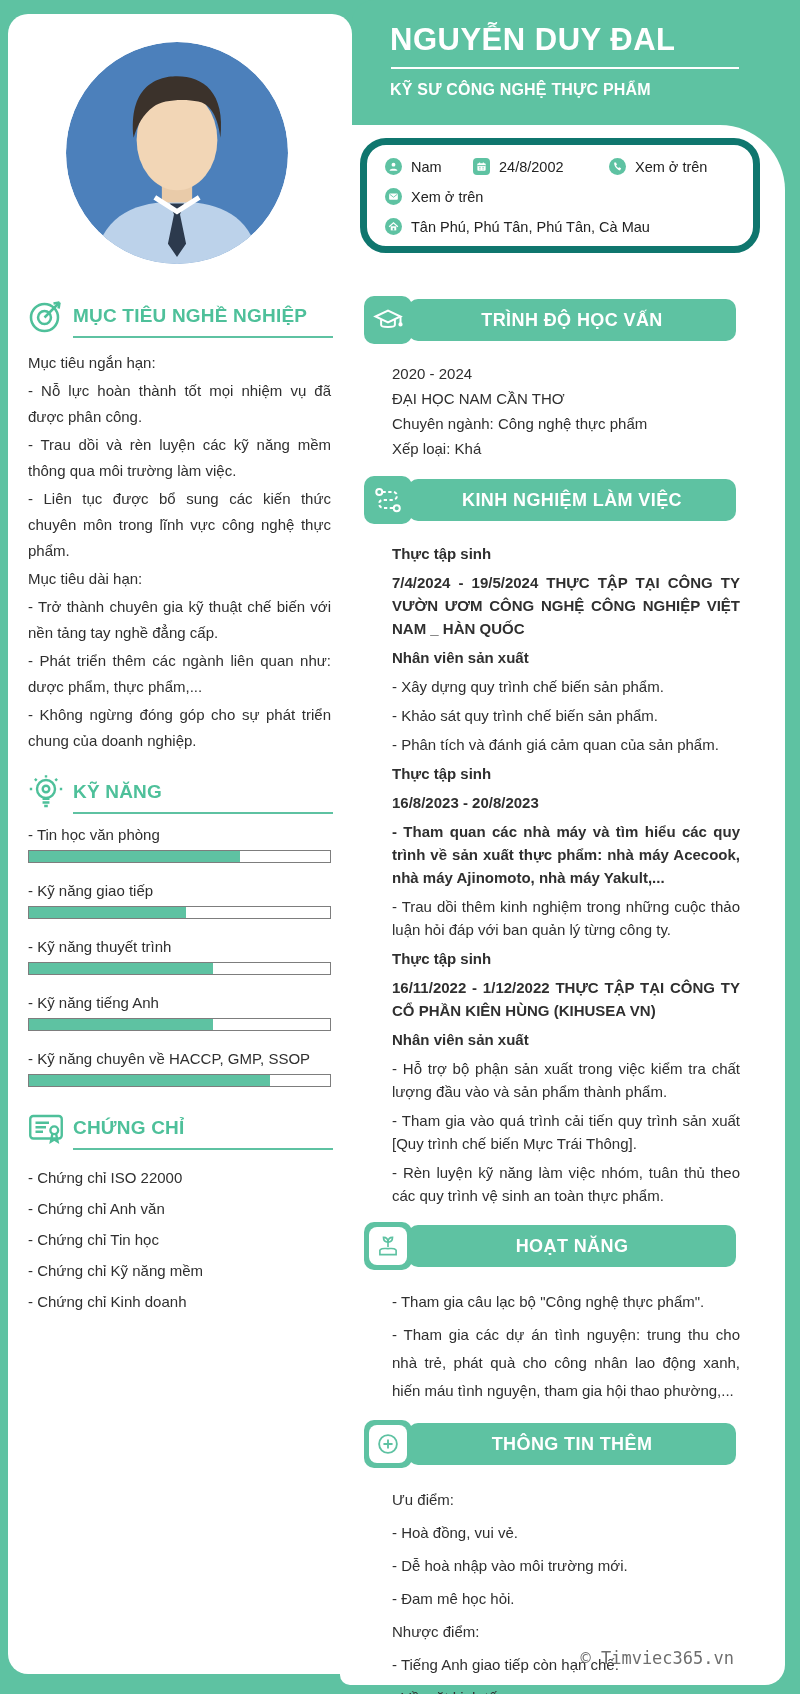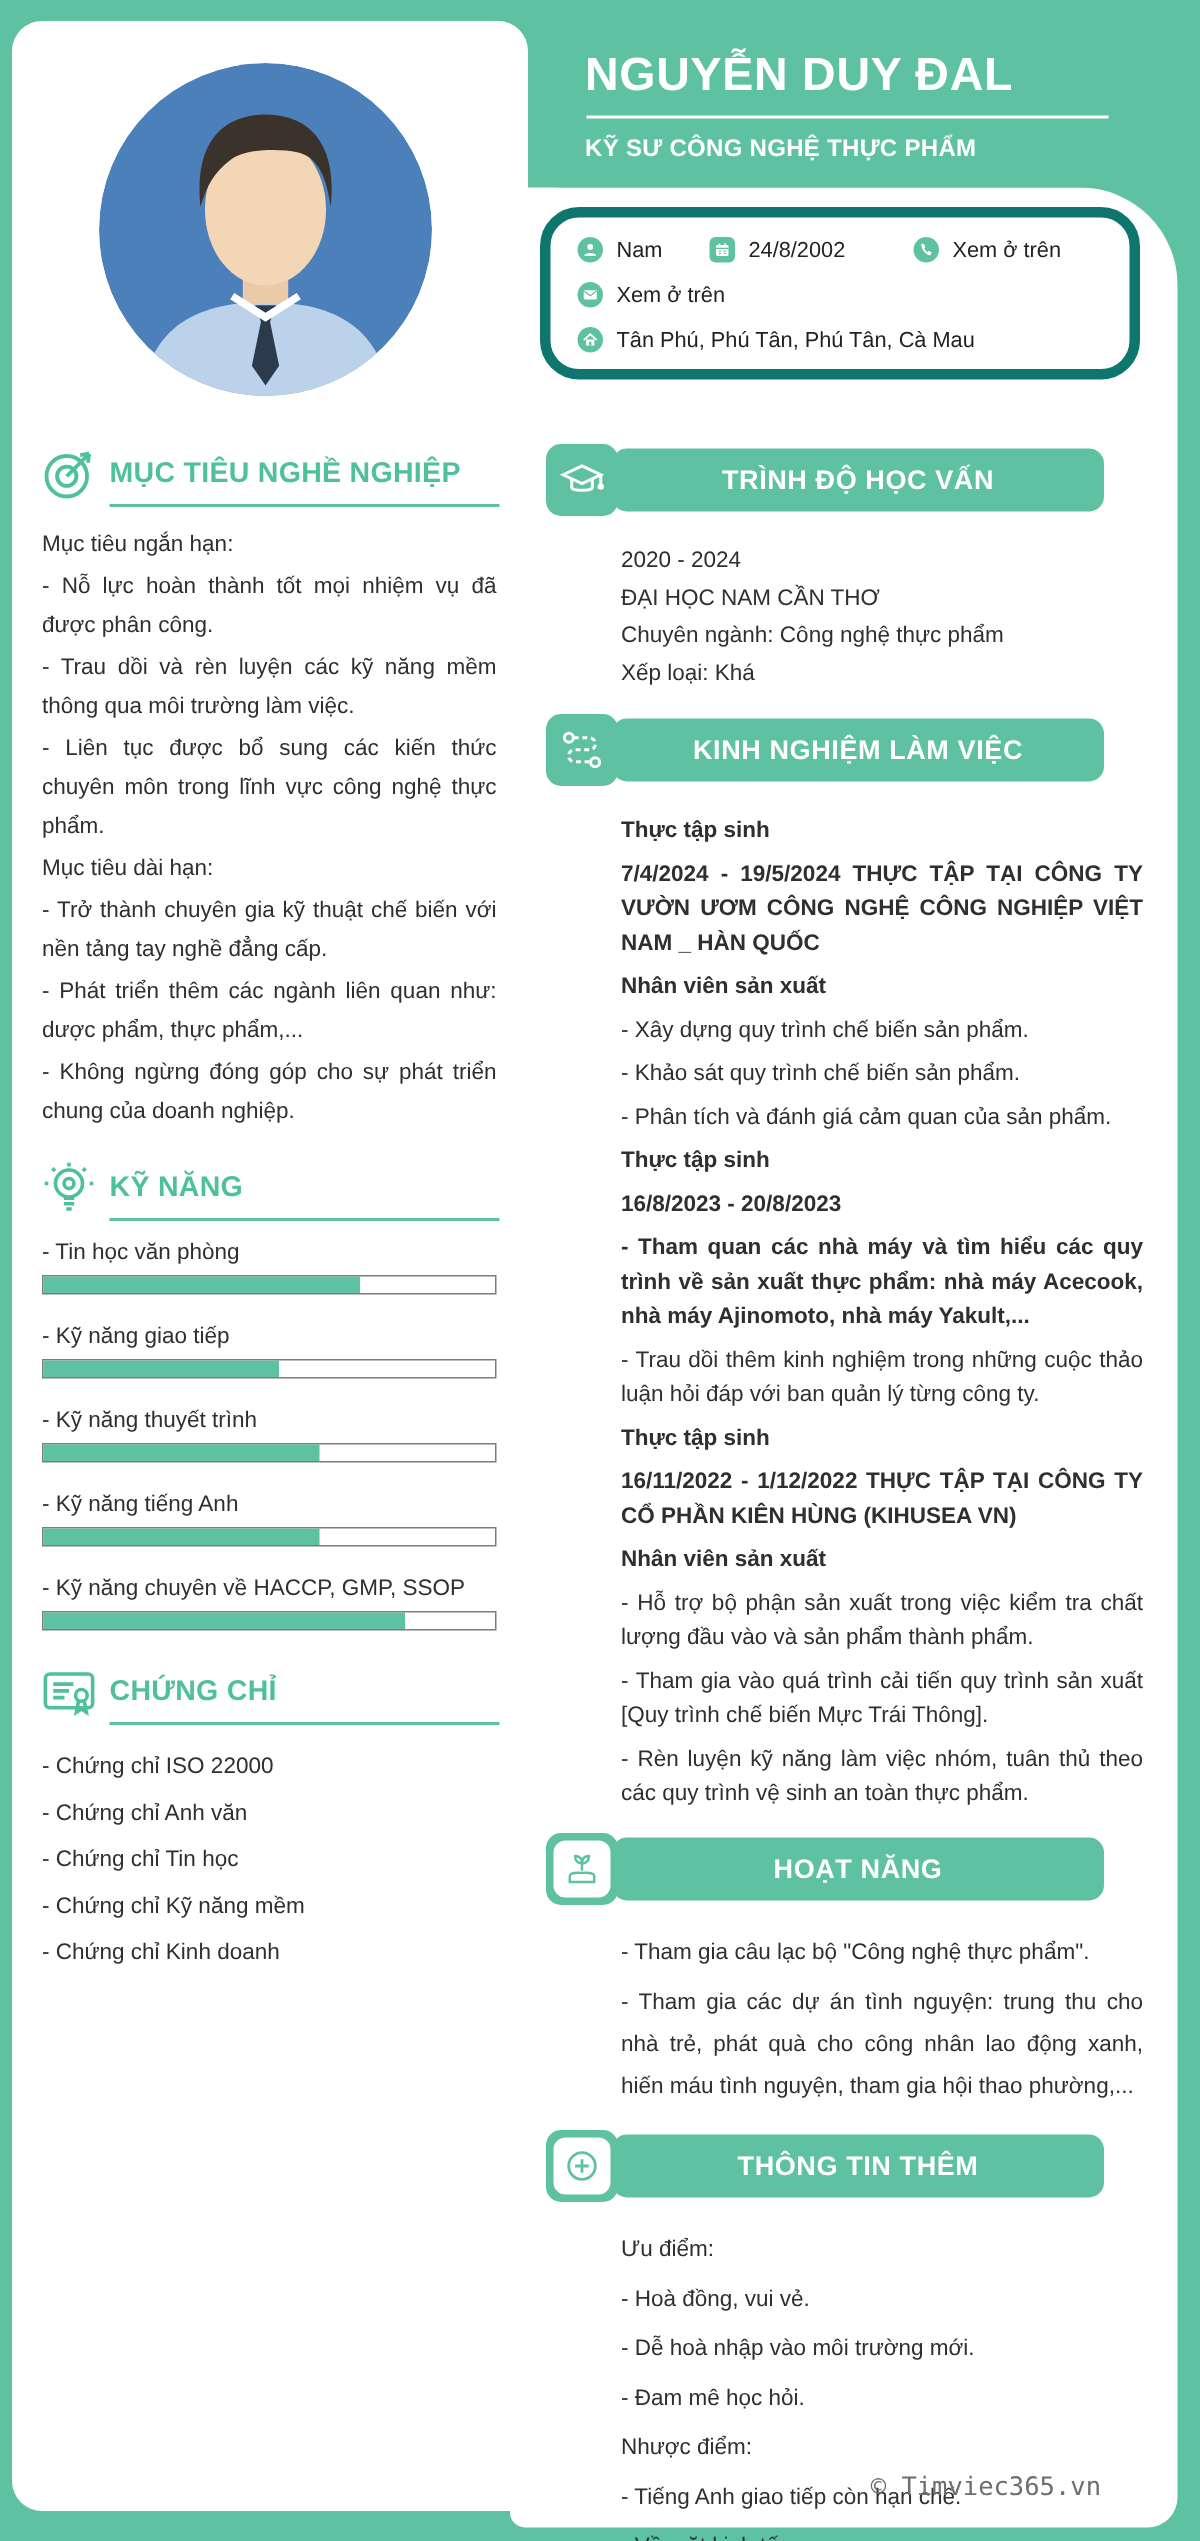--- a/index.html
+++ b/index.html
@@ -10,21 +10,21 @@
   }
   
   .panel-a { position:absolute; left:8px; top:14px; width:344px; height:1660px;
              background:#fff; border-radius:20px 20px 0 20px; }
   .panel-b { position:absolute; left:340px; top:125px; width:445px; height:1560px;
              background:#fff; border-radius:0 65px 20px 10px; }
 
   
   .header-block { position:absolute; left:352px; top:0; width:448px; height:125px;
                   background:#5ec2a2; border-radius:22px 0 0 22px; padding:22px 0 0 38px; }
-  .name { font-size:31px; font-weight:bold; color:#fff; letter-spacing:.5px;margin-top:10px; }
+  .name { font-size:31px; font-weight:bold; color:#fff; letter-spacing:.5px; }
   .name-rule { width:348px; height:2px; background:#fff; margin:9px 0 12px 1px; }
   .subtitle { font-size:16px; font-weight:bold; color:#fff; letter-spacing:.2px; }
 
   
   .photo { position:absolute; left:66px; top:42px; width:222px; height:222px; }
 
   
   .info-panel { position:absolute; left:360px; top:138px; width:400px; height:115px;
                 border:7px solid #0f766e; border-radius:26px; padding:13px 18px 11px;
                 display:flex; flex-direction:column; justify-content:space-between; background:#fff; }
@@ -57,21 +57,21 @@
   .rhead.mt { margin-top:15px; }
   .ricon { position:absolute; left:0; top:0; width:48px; height:48px; background:#5ec2a2;
            border-radius:10px; display:flex; align-items:center; justify-content:center; z-index:2; }
   .ricon svg { width:30px; height:30px; }
   .ricon .inner { width:38px; height:38px; background:#fff; border-radius:8px;
                   display:flex; align-items:center; justify-content:center; }
   .ricon .inner svg { width:26px; height:26px; }
   .rbar { position:absolute; left:44px; right:14px; top:3px; height:42px; background:#5ec2a2;
           border-radius:10px; color:#fff; display:flex; align-items:center; justify-content:center;
           font-size:18px; font-weight:bold; letter-spacing:.4px; }
-  .rbody { margin-left:62px; width:348px; }
+  .rbody { margin-left:40px; width:348px; }
   .edu p { font-size:15px; line-height:24px; margin:0 0 1px; }
   .exp p { font-size:15px; line-height:23px; margin:0 0 6px; text-align:justify; }
   .exp p.bold { font-weight:bold; }
   .act p, .add p { font-size:15px; line-height:28px; margin:0 0 5px; text-align:justify; }
 
   .credit { position:absolute; right:66px; top:1648px; font-family:"DejaVu Sans Mono", monospace;
             font-size:17px; color:#6e6e6e; }
 </style>
 </head>
 <body>

